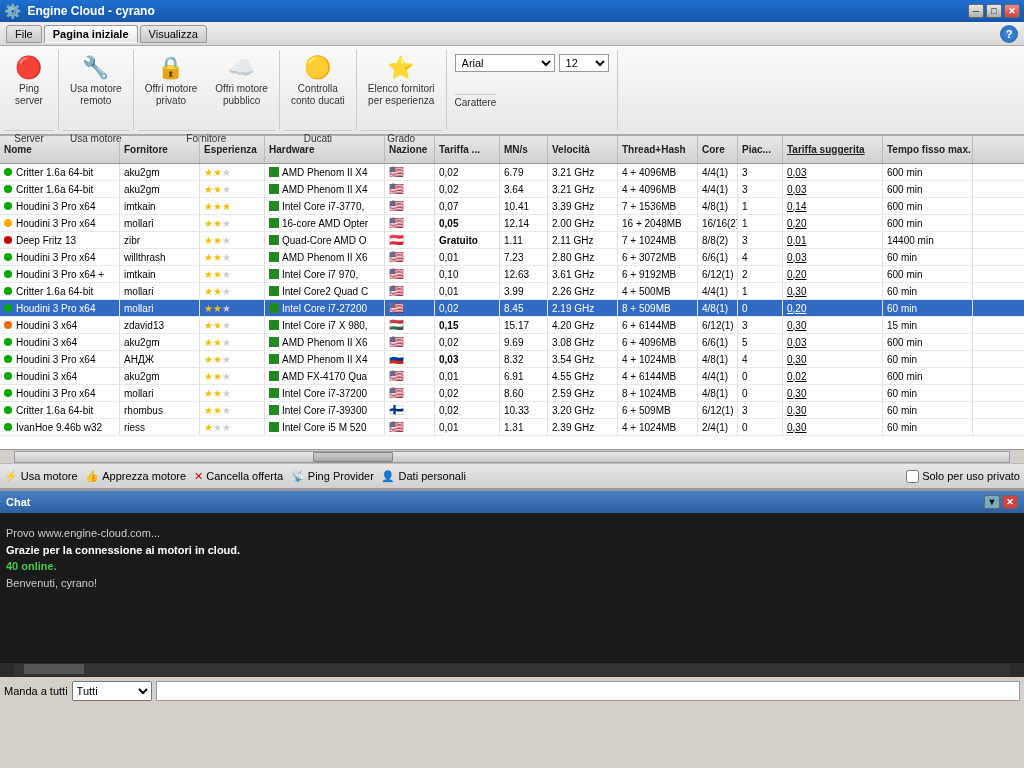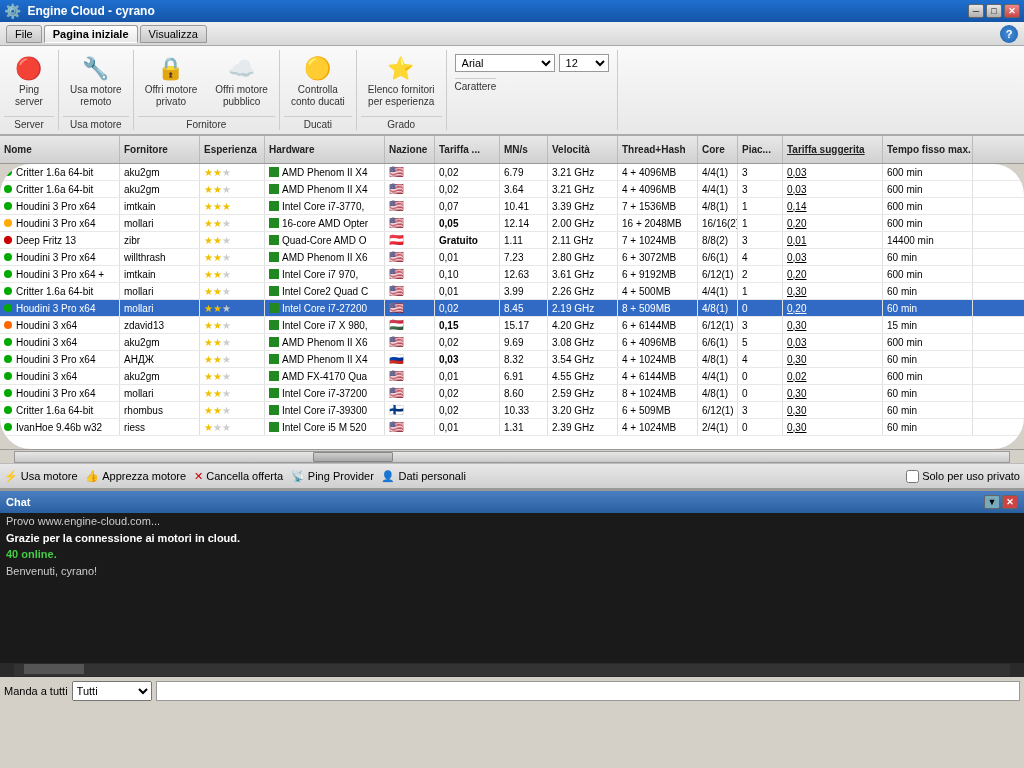--- a/index.html
+++ b/index.html
@@ -76,21 +76,21 @@
       flex: 1;
       align-items: center;
       gap: 4px;
     }
     .ribbon-label {
       text-align: center;
       font-size: 10px;
       color: #333;
       border-top: 1px solid #ccc;
       padding-top: 2px;
-      margin-top: 2px;
+      margin-top: 18px;
     }
     .ribbon-btn {
       display: flex;
       flex-direction: column;
       align-items: center;
       justify-content: center;
       padding: 4px 6px;
       cursor: pointer;
       border: 1px solid transparent;
       border-radius: 3px;
@@ -146,21 +146,20 @@
       overflow: hidden;
       white-space: nowrap;
     }
 
     
     #main-table {
       height: 285px;
       overflow-y: auto;
       overflow-x: auto;
       background: white;
-      border-radius: 31px;
     }
     .table-row {
       display: flex;
       height: 17px;
       align-items: center;
       border-bottom: 1px solid #e8e8e8;
     }
     .table-row.selected { background: #316ac5; color: white; }
     .table-row.selected .cell { color: white; }
     .cell {
@@ -218,21 +217,21 @@
     #chat-header {
       background: linear-gradient(to bottom, #4a7fc1, #2a5fa1);
       height: 22px;
       display: flex; align-items: center; padding: 0 6px;
       color: white; font-size: 11px; font-weight: bold;
     }
     #chat-header .chat-controls { margin-left: auto; display: flex; gap: 2px; }
     #chat-body {
       background: #1a1a1a;
       height: 150px;
-      padding: 0 6px;
+      padding: 12px 6px;
       overflow-y: auto;
       font-size: 11px;
       color: #ccc;
       line-height: 1.5;
     }
     .chat-line { display: block; }
     .chat-bold { font-weight: bold; color: #ffffff; }
     .chat-green { color: #44cc44; font-weight: bold; }
     #chat-hscroll {
       height: 14px;

